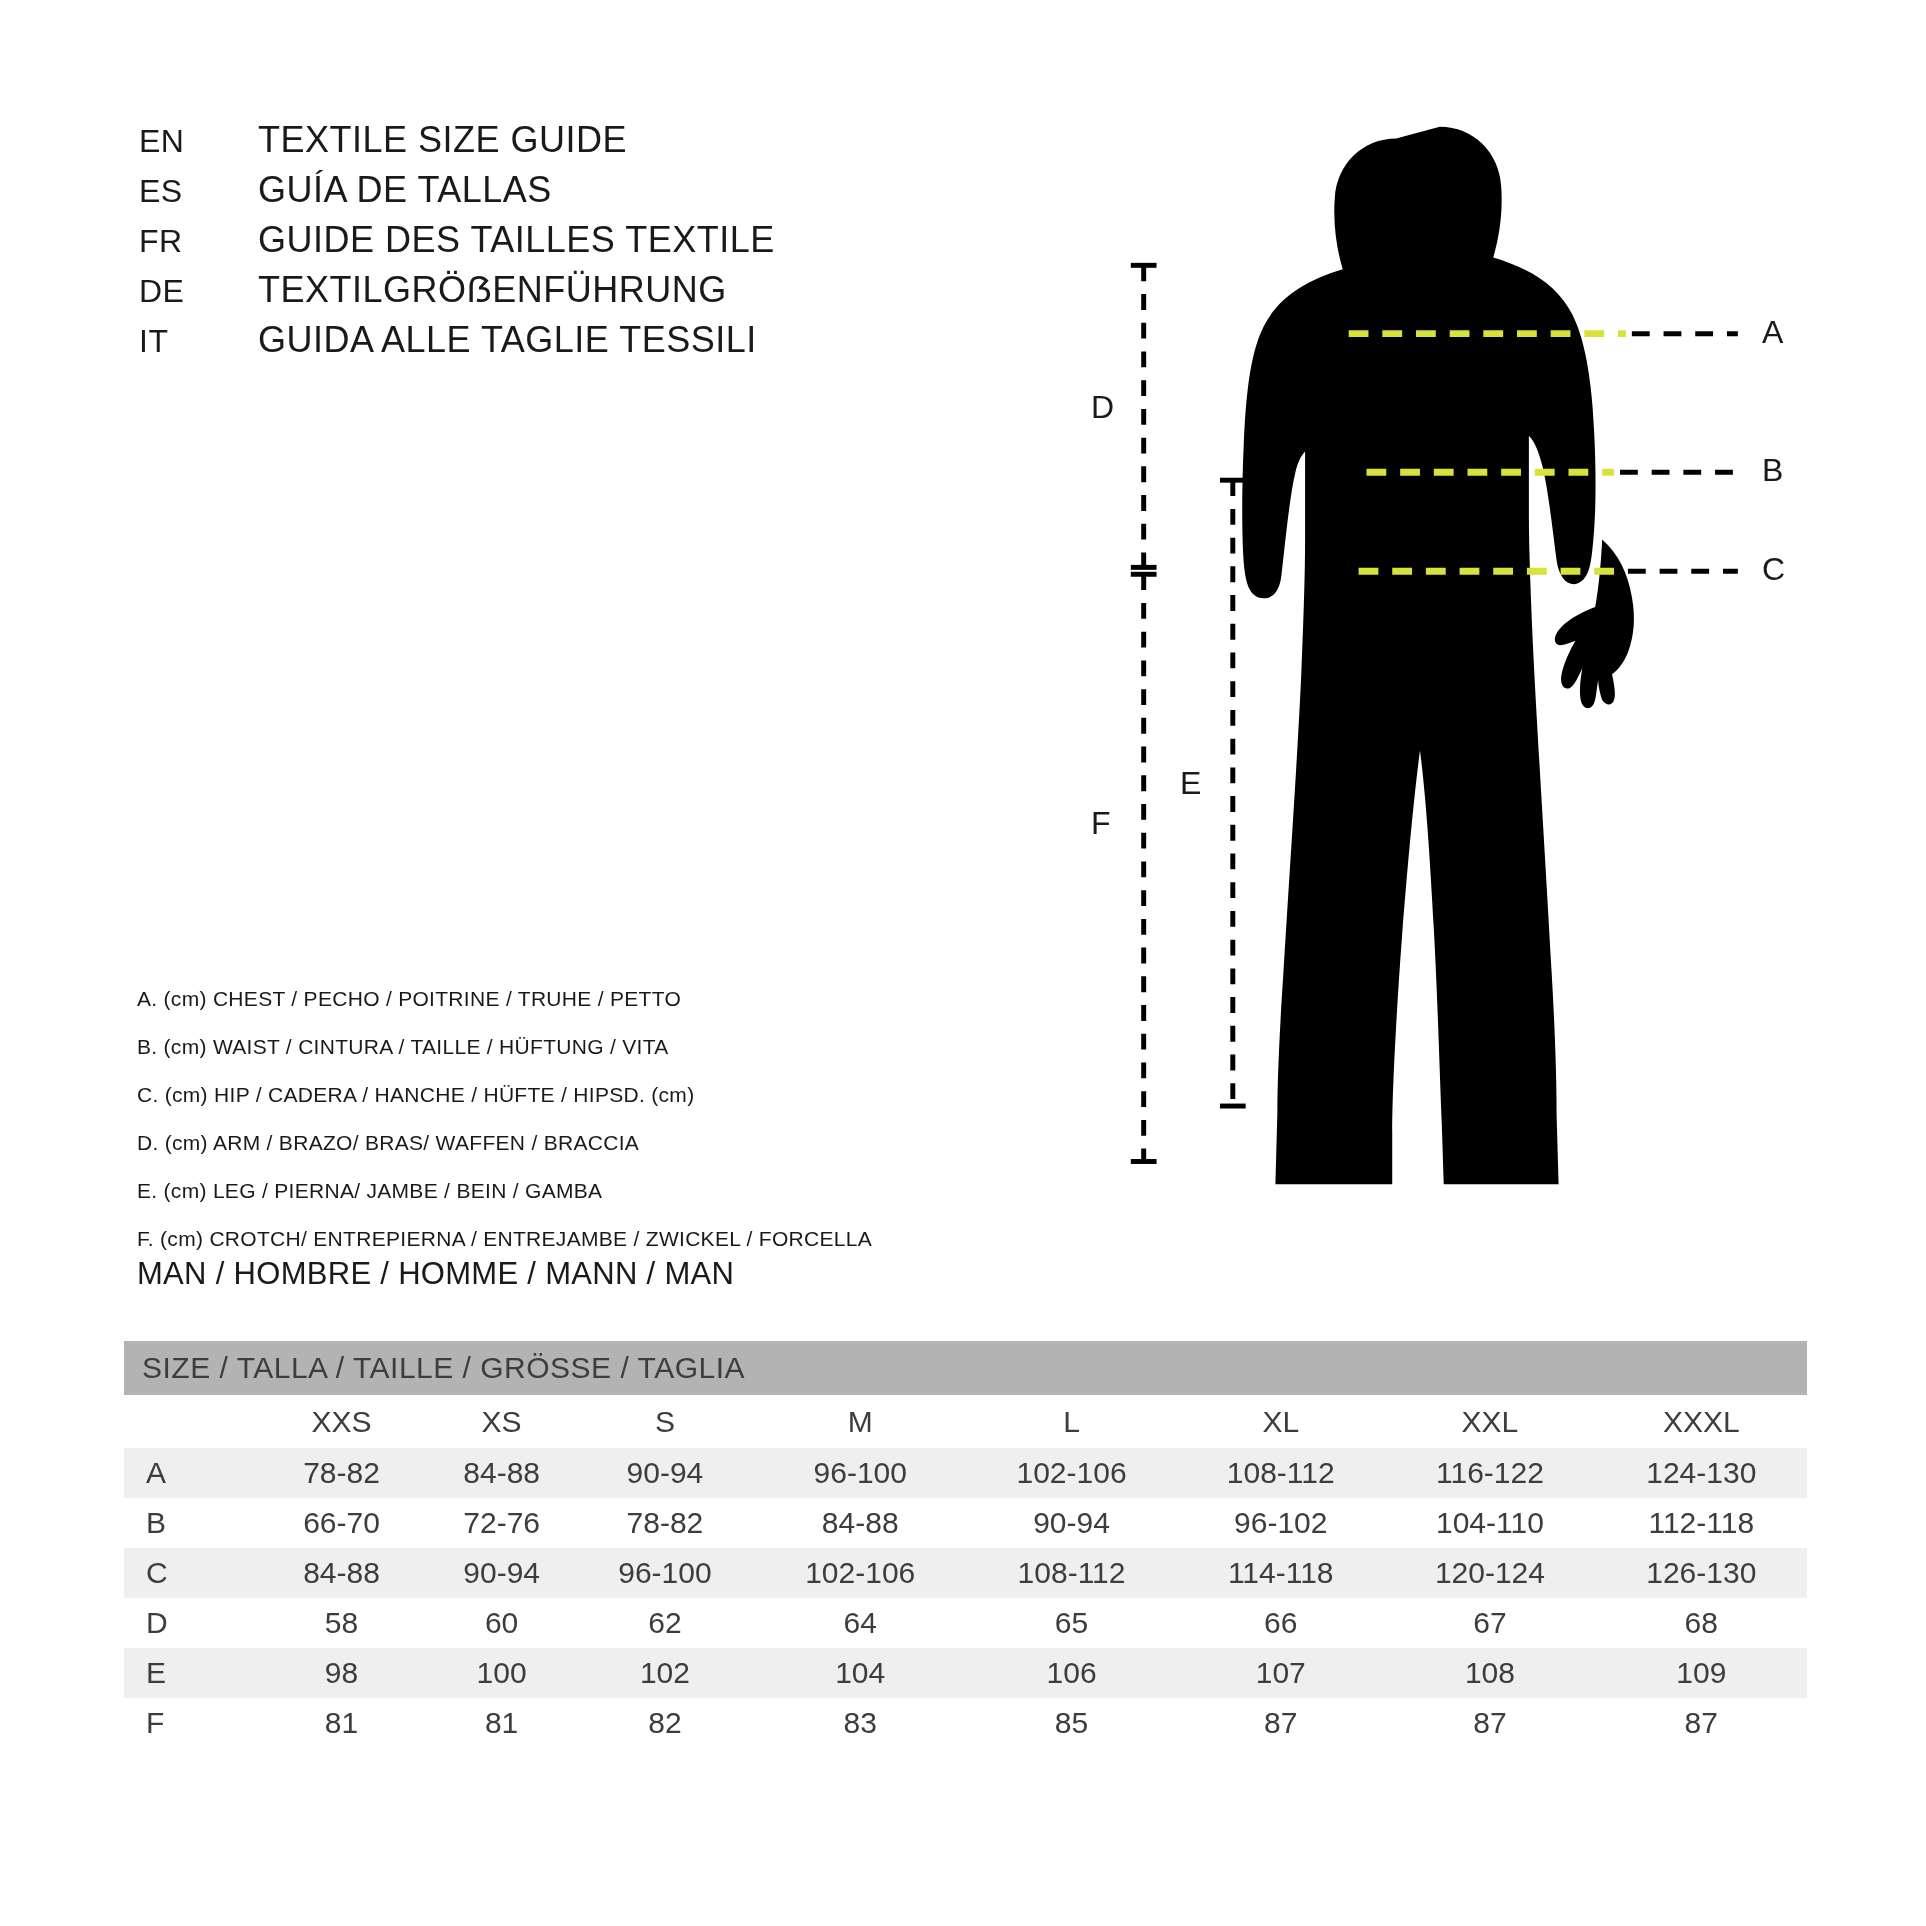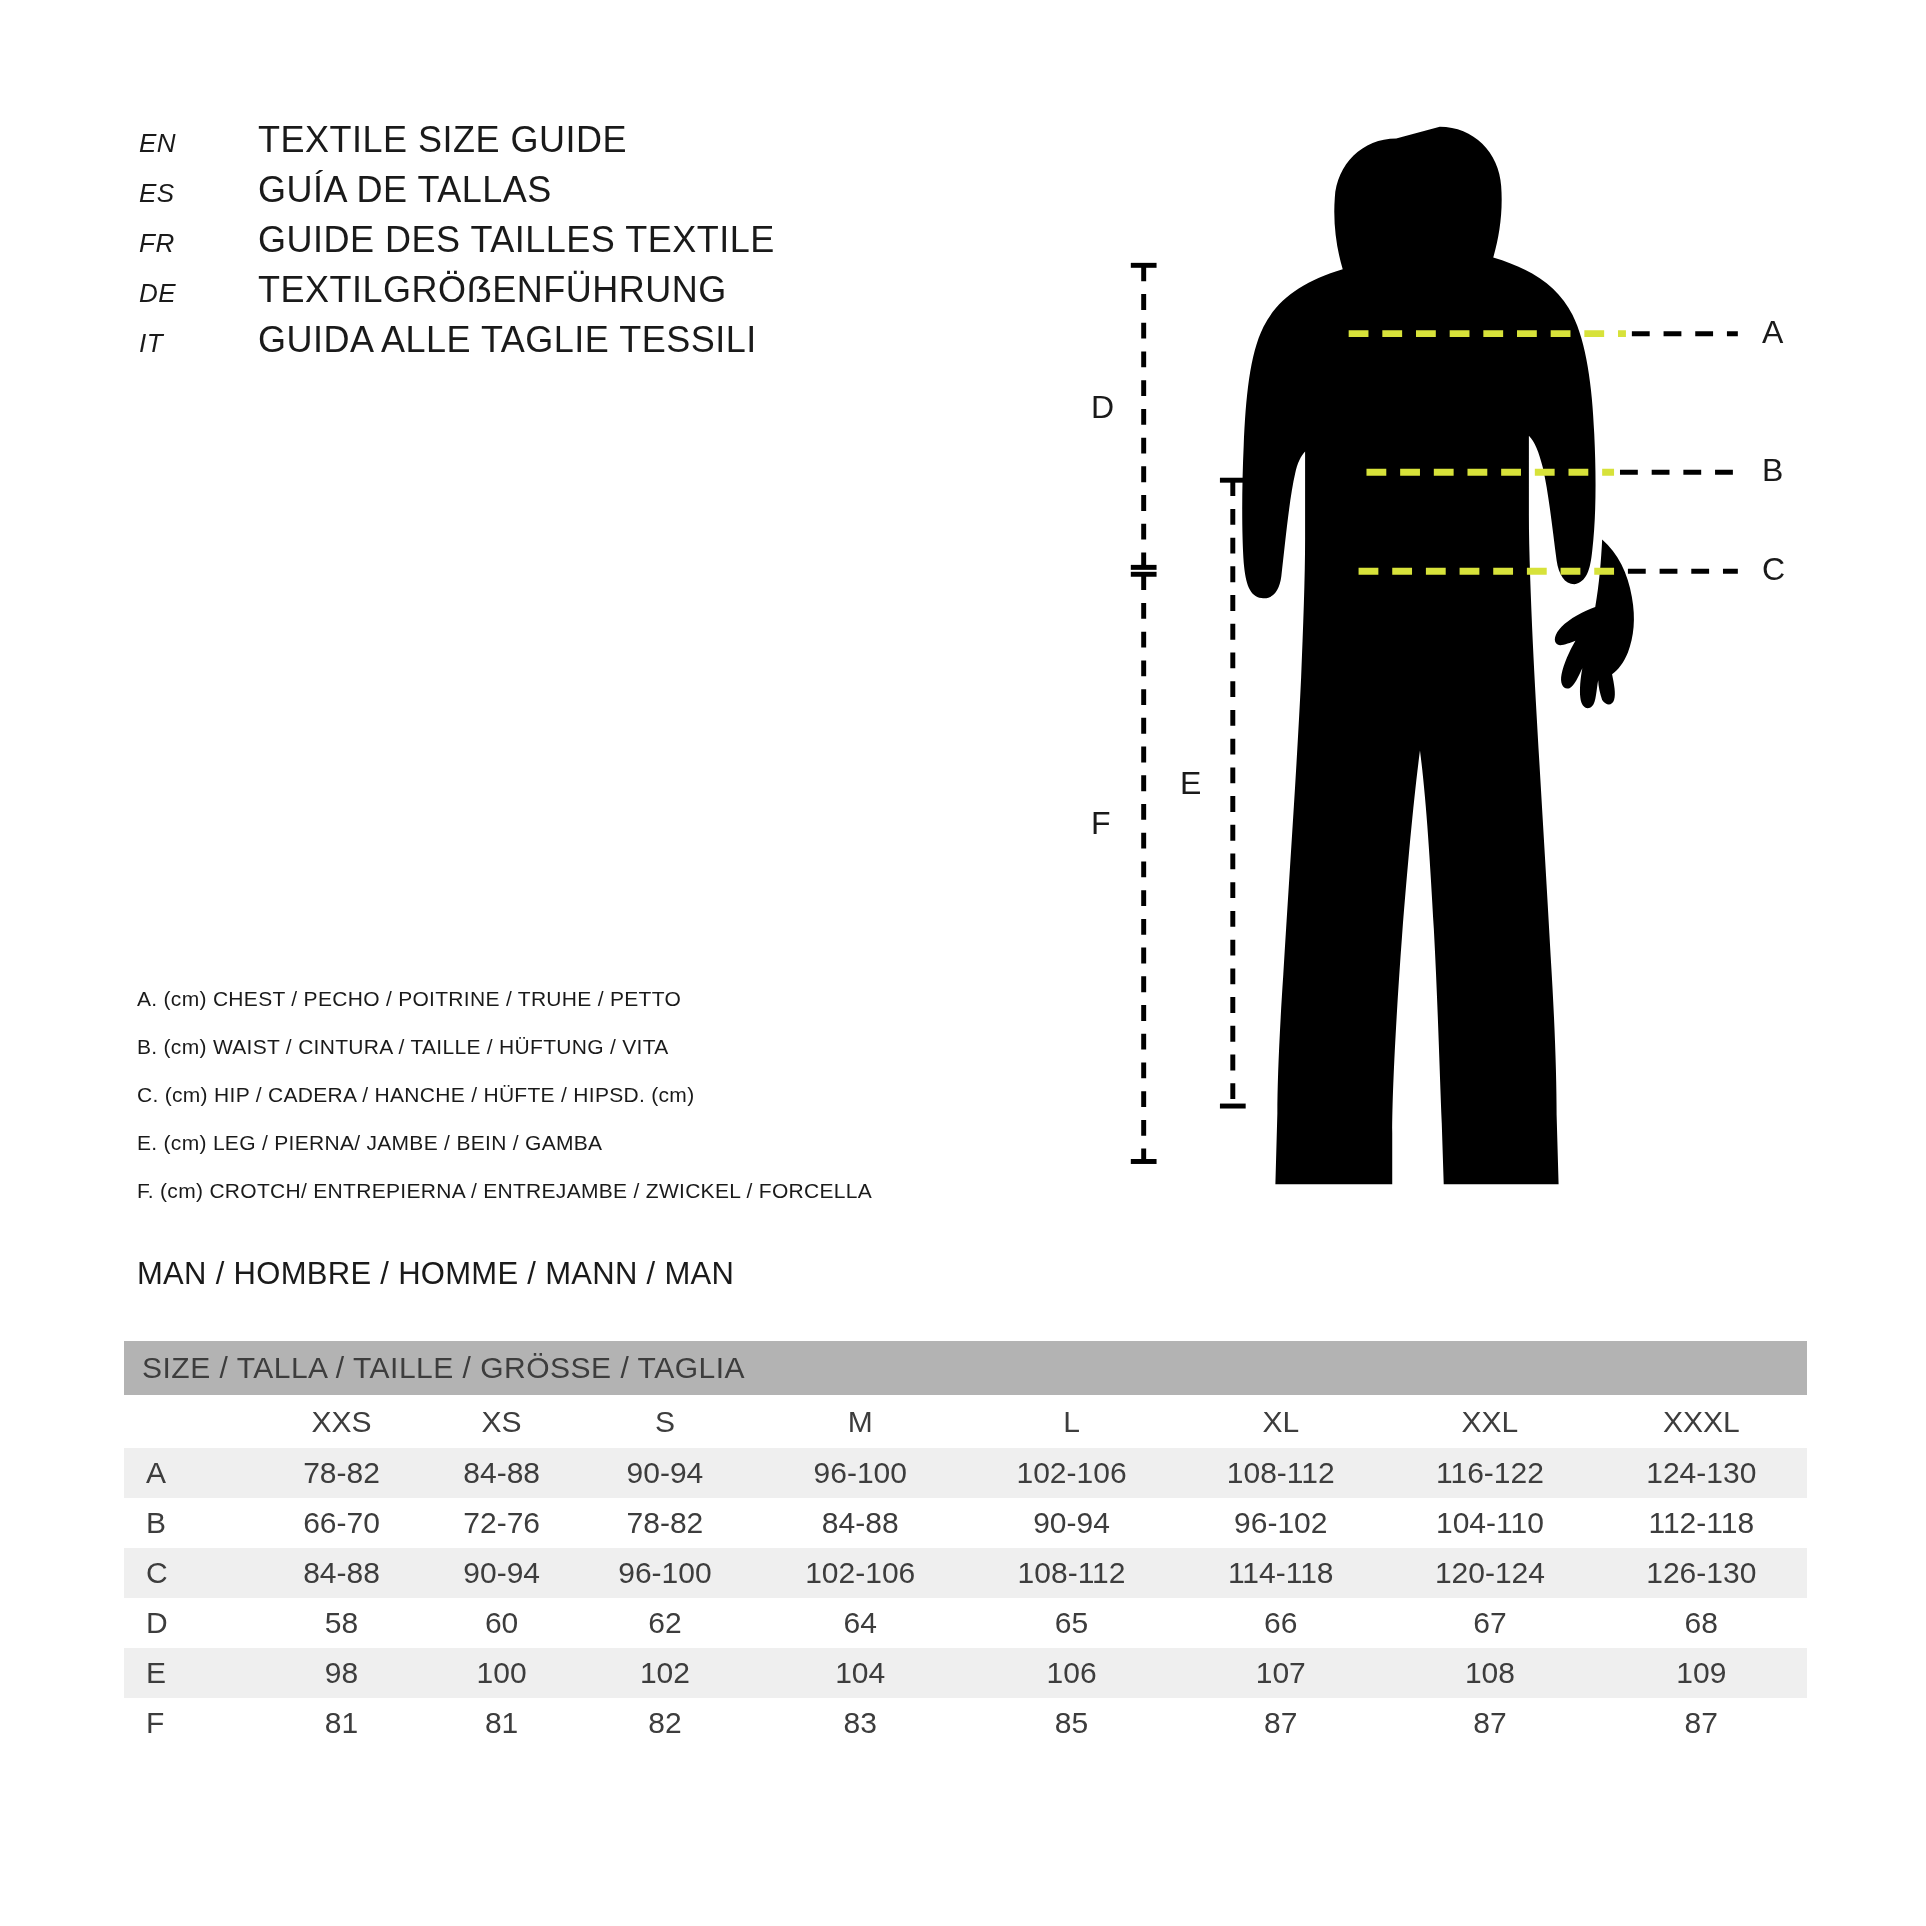--- a/index.html
+++ b/index.html
@@ -9,21 +9,21 @@
     font-family:"Liberation Sans", sans-serif;
     color:#1a1a1a;
     position:relative;
     overflow:hidden;
   }
   .page{position:relative;width:1927px;height:1927px;}
 
   
   .lang-block{position:absolute;left:139px;top:119px;}
   .lang-row{display:flex;align-items:baseline;height:50px;}
-  .lang-code{width:119px;font-size:26px;letter-spacing:0.5px;font-style:italic;}
+  .lang-code{width:119px;font-size:32px;letter-spacing:0.5px;}
   .lang-text{font-size:36px;letter-spacing:0.5px;}
 
   
   .legend{position:absolute;left:137px;top:975px;}
   .legend-row{font-size:21px;line-height:48px;letter-spacing:0.3px;white-space:nowrap;}
   .manline{position:absolute;left:137px;top:1256px;font-size:31px;letter-spacing:0.3px;}
 
   
   .figure{position:absolute;left:1010px;top:84px;width:812px;height:1139px;}
   .silhouette{position:absolute;left:0;top:0;}
@@ -65,20 +65,21 @@
     <div class="lang-row">
       <span class="lang-code">IT</span>
       <span class="lang-text">GUIDA ALLE TAGLIE TESSILI</span>
     </div>
   </div>
 
   <div class="legend">
     <div class="legend-row">A. (cm) CHEST / PECHO / POITRINE / TRUHE / PETTO</div>
     <div class="legend-row">B. (cm) WAIST / CINTURA / TAILLE / HÜFTUNG / VITA</div>
     <div class="legend-row">C. (cm) HIP / CADERA / HANCHE / HÜFTE / HIPSD. (cm)</div>
+    <div class="legend-row">D. (cm) ARM / BRAZO/ BRAS/ WAFFEN / BRACCIA</div>
     <div class="legend-row">E. (cm) LEG / PIERNA/ JAMBE / BEIN / GAMBA</div>
     <div class="legend-row">F. (cm) CROTCH/ ENTREPIERNA / ENTREJAMBE / ZWICKEL / FORCELLA</div>
   </div>
   <div class="manline">MAN / HOMBRE / HOMME / MANN / MAN</div>
 
   <div class="figure">
     <svg class="silhouette" width="812" height="1139" viewBox="0 0 820 1150">
 
       <path fill="#000000" d="
         M250,55

